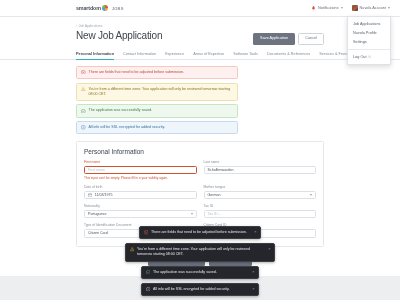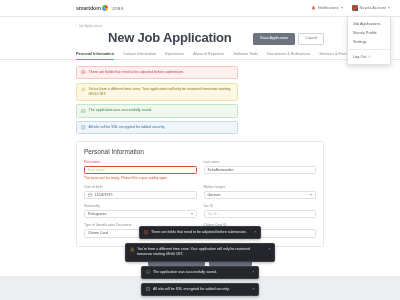--- a/index.html
+++ b/index.html
@@ -71,21 +71,21 @@
     margin: 0;
     padding: 7px 0 0 0;
     position: relative;
     z-index: 1;
     min-height: 195px;
   }
   .page-inner { padding: 0 76px; }
   .breadcrumb { display: flex; align-items: center; gap: 1.5px; font-size: 3.3px; color: #a4aab2; margin-bottom: 3px; }
   .bc-arrow { font-size: 3.4px; color:#b3b8bf; }
   .title-row { display: flex; align-items: flex-start; }
-  h1 { font-size: 13px; font-weight: 700; color: #3d444d; letter-spacing: -.2px; line-height: 1; margin-left: 32px; }
+  h1 { font-size: 10px; font-weight: 400; color: #3d444d; letter-spacing: -.2px; line-height: 1; }
   .btn {
     font-size: 3.8px;
     border-radius: 1.5px;
     padding: 3px 6px;
     cursor: pointer;
     border: 1px solid transparent;
     white-space: nowrap;
     line-height: 1;
   }
   .btn-primary { background: #6d7480; color: #fff; }

